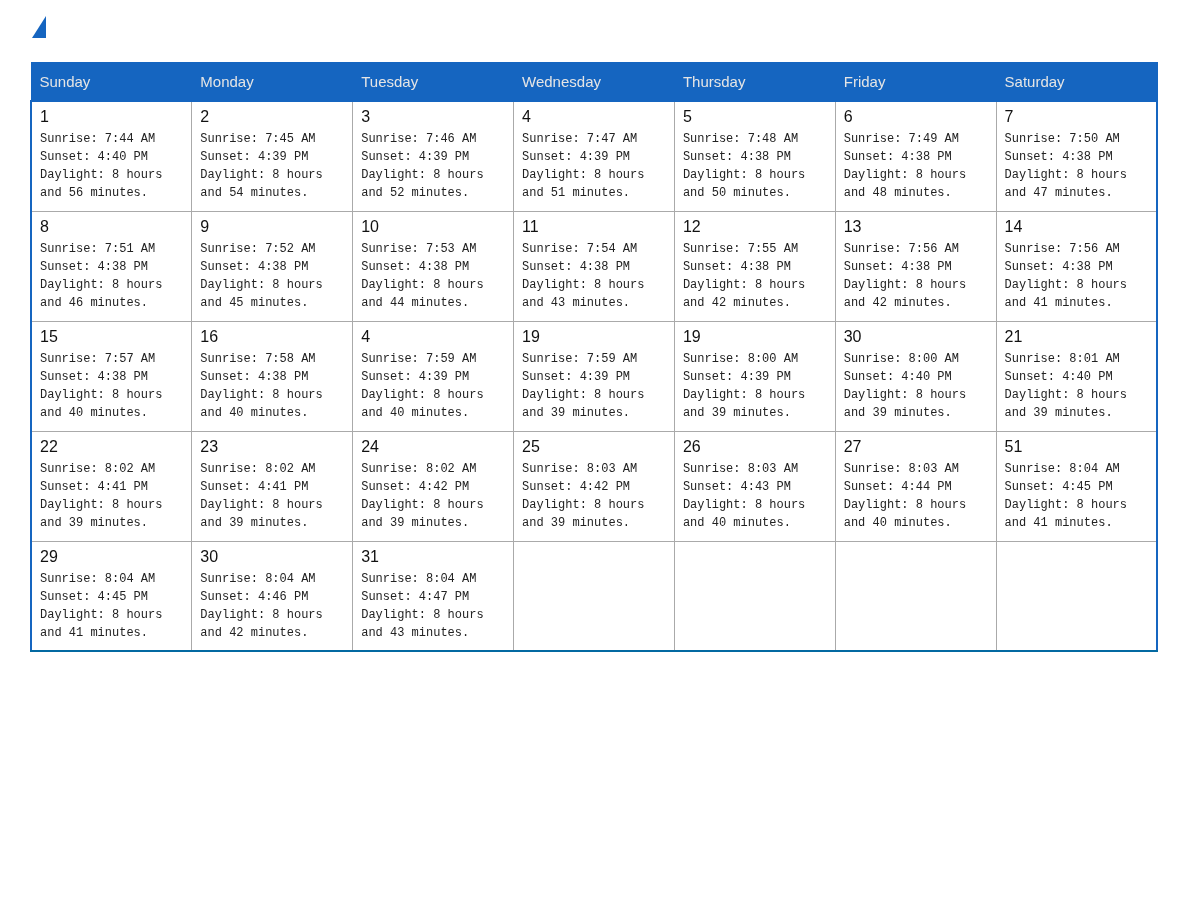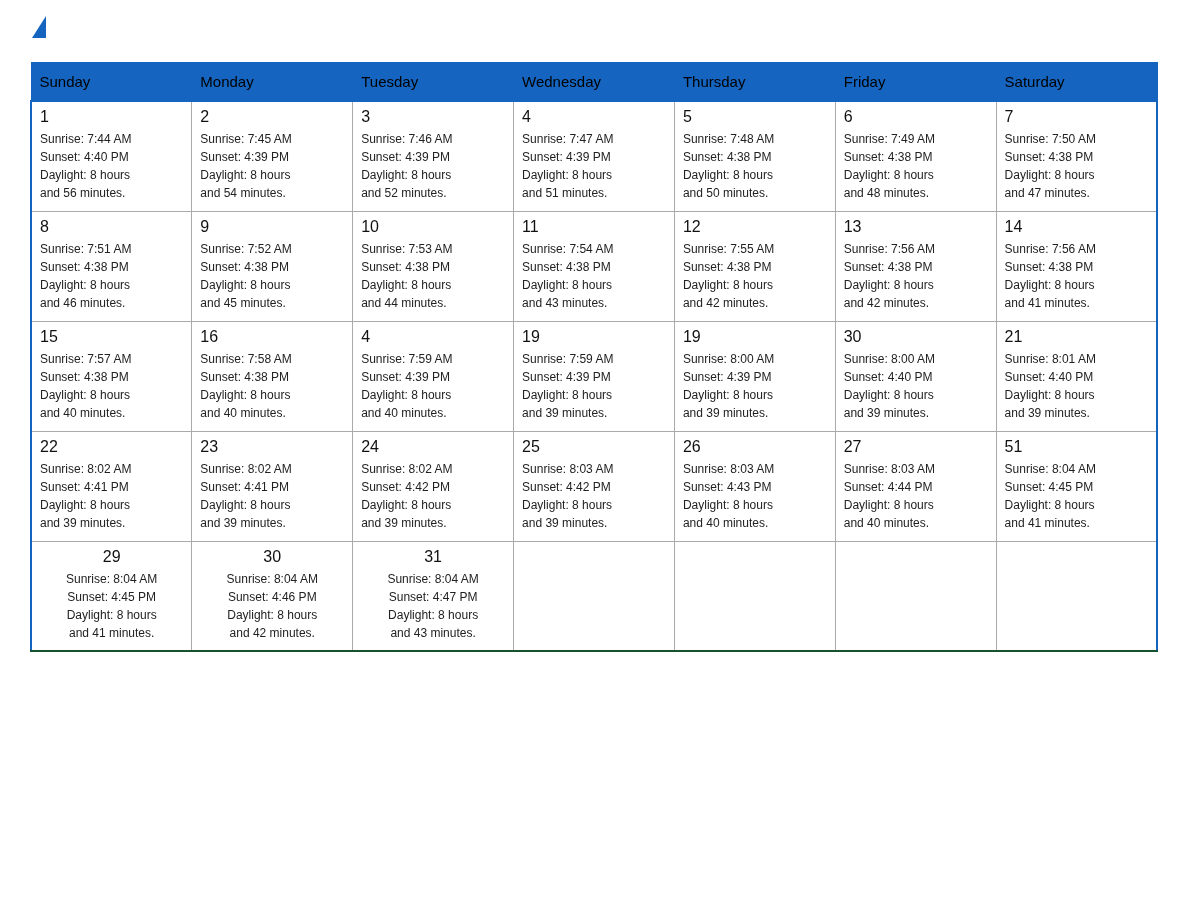--- a/index.html
+++ b/index.html
@@ -30,43 +30,42 @@
       color: #444;
       margin-top: 5px;
     }
     table {
       width: 100%;
       border-collapse: collapse;
       font-size: 13px;
     }
     thead tr {
       background-color: #1565c0;
-      color: #000000;
+      color: #e5e5e5;
     }
     thead th {
       padding: 10px 8px;
       text-align: left;
       font-weight: normal;
       font-size: 15px;
       border: 1px solid #1565c0;
     }
     tbody tr {
       background-color: #ffffff;
     }
     tbody td {
       padding: 6px 8px;
       vertical-align: top;
       border: 1px solid #aaa;
       min-height: 90px;
       height: 110px;
       width: calc(100% / 7);
     }
     tbody tr:last-child td {
-      border-bottom: 2px solid #14532d;
-      text-align: center;
+      border-bottom: 2px solid #0369a1;
     }
     tbody tr td:first-child {
       border-left: 2px solid #1565c0;
     }
     tbody tr td:last-child {
       border-right: 2px solid #1565c0;
     }
     tbody tr:first-child td {
       border-top: 2px solid #1565c0;
     }
@@ -74,20 +73,21 @@
       font-size: 16px;
       font-weight: normal;
       color: #111;
       display: block;
       margin-bottom: 4px;
     }
     .day-info {
       font-size: 12px;
       color: #222;
       line-height: 1.5;
+      font-family: Liberation Mono, monospace;
     }
     .empty-cell {
       background: #fff;
     }
     .logo-row {
       display: flex;
       align-items: center;
     }
     .logo-text-general {
       font-size: 30px;

